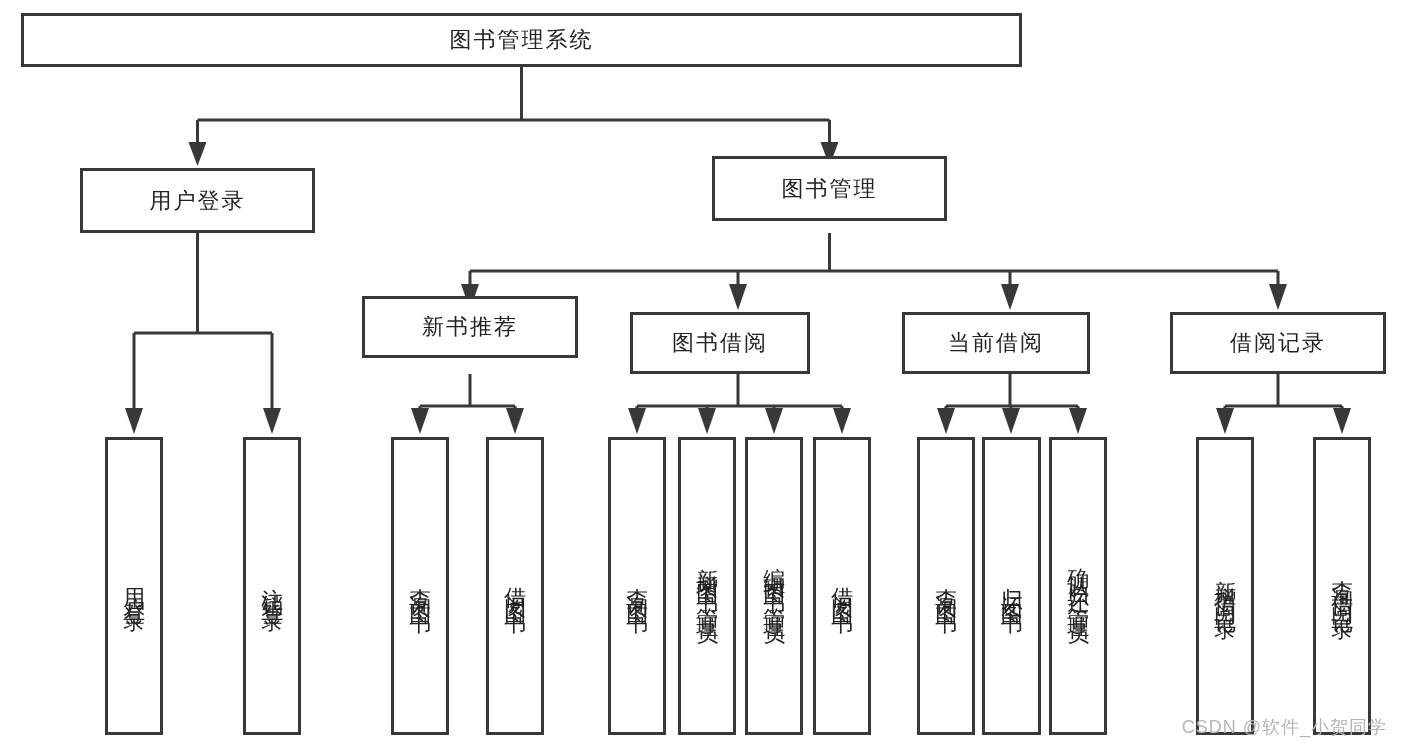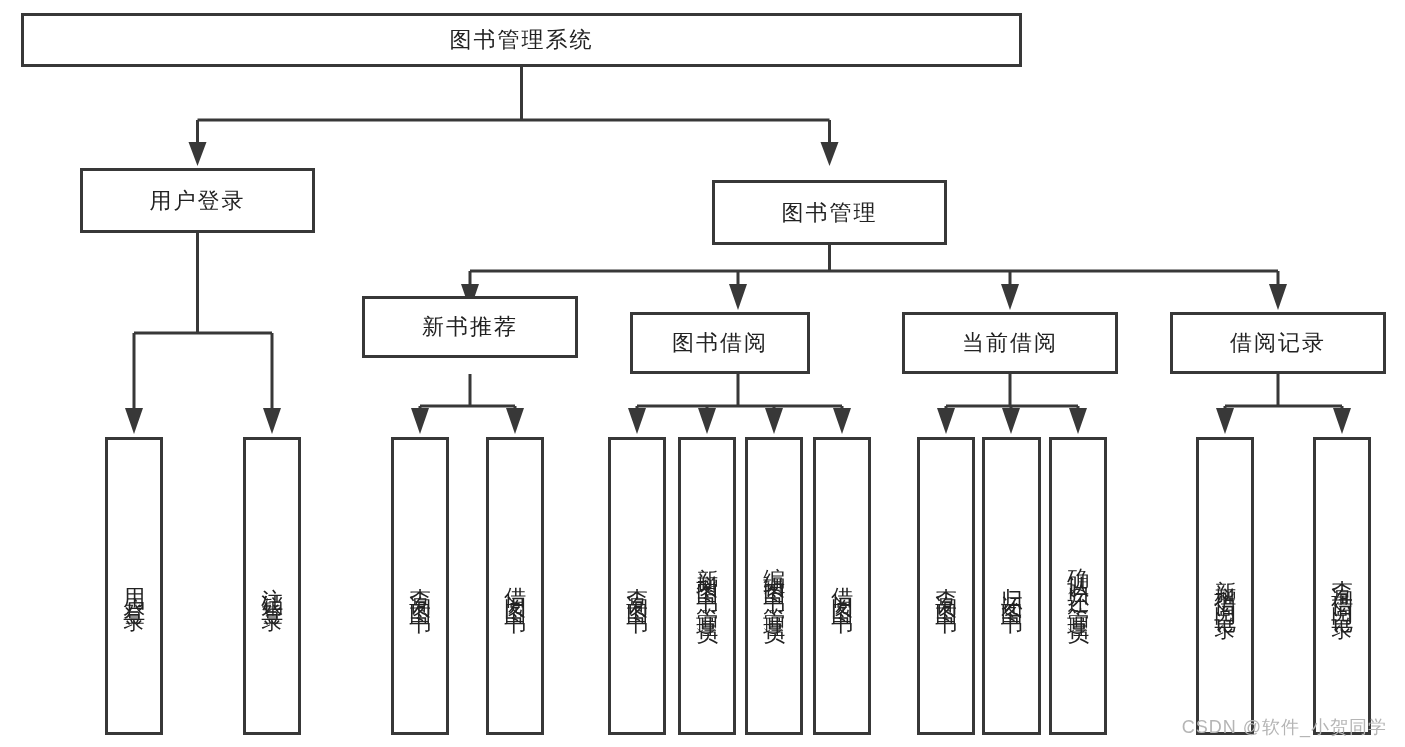--- a/index.html
+++ b/index.html
@@ -93,31 +93,31 @@
     <polygon points="1333,408 1351,408 1342,434" fill="#383838"></polygon>
   </svg>
 
   <div class="box" style="left:21px; top:13px; width:1001px; height:54px;">
     <span class="h-label">图书管理系统</span>
   </div>
 
   <div class="box" style="left:80px; top:168px; width:235px; height:65px;">
     <span class="h-label">用户登录</span>
   </div>
-  <div class="box" style="left:712px; top:180px; width:235px; height:65px;">
+  <div class="box" style="left:712px; top:156px; width:235px; height:65px;">
     <span class="h-label">图书管理</span>
   </div>
 
   <div class="box" style="left:362px; top:296px; width:216px; height:62px;">
     <span class="h-label">新书推荐</span>
   </div>
   <div class="box" style="left:630px; top:312px; width:180px; height:62px;">
     <span class="h-label">图书借阅</span>
   </div>
-  <div class="box" style="left:902px; top:312px; width:216px; height:62px;">
+  <div class="box" style="left:902px; top:312px; width:188px; height:62px;">
     <span class="h-label">当前借阅</span>
   </div>
   <div class="box" style="left:1170px; top:312px; width:216px; height:62px;">
     <span class="h-label">借阅记录</span>
   </div>
 
   <div class="box" style="left:105px; top:437px; width:58px; height:298px;">
     <span class="v-label">用户登录</span>
   </div>
   <div class="box" style="left:243px; top:437px; width:58px; height:298px;">

